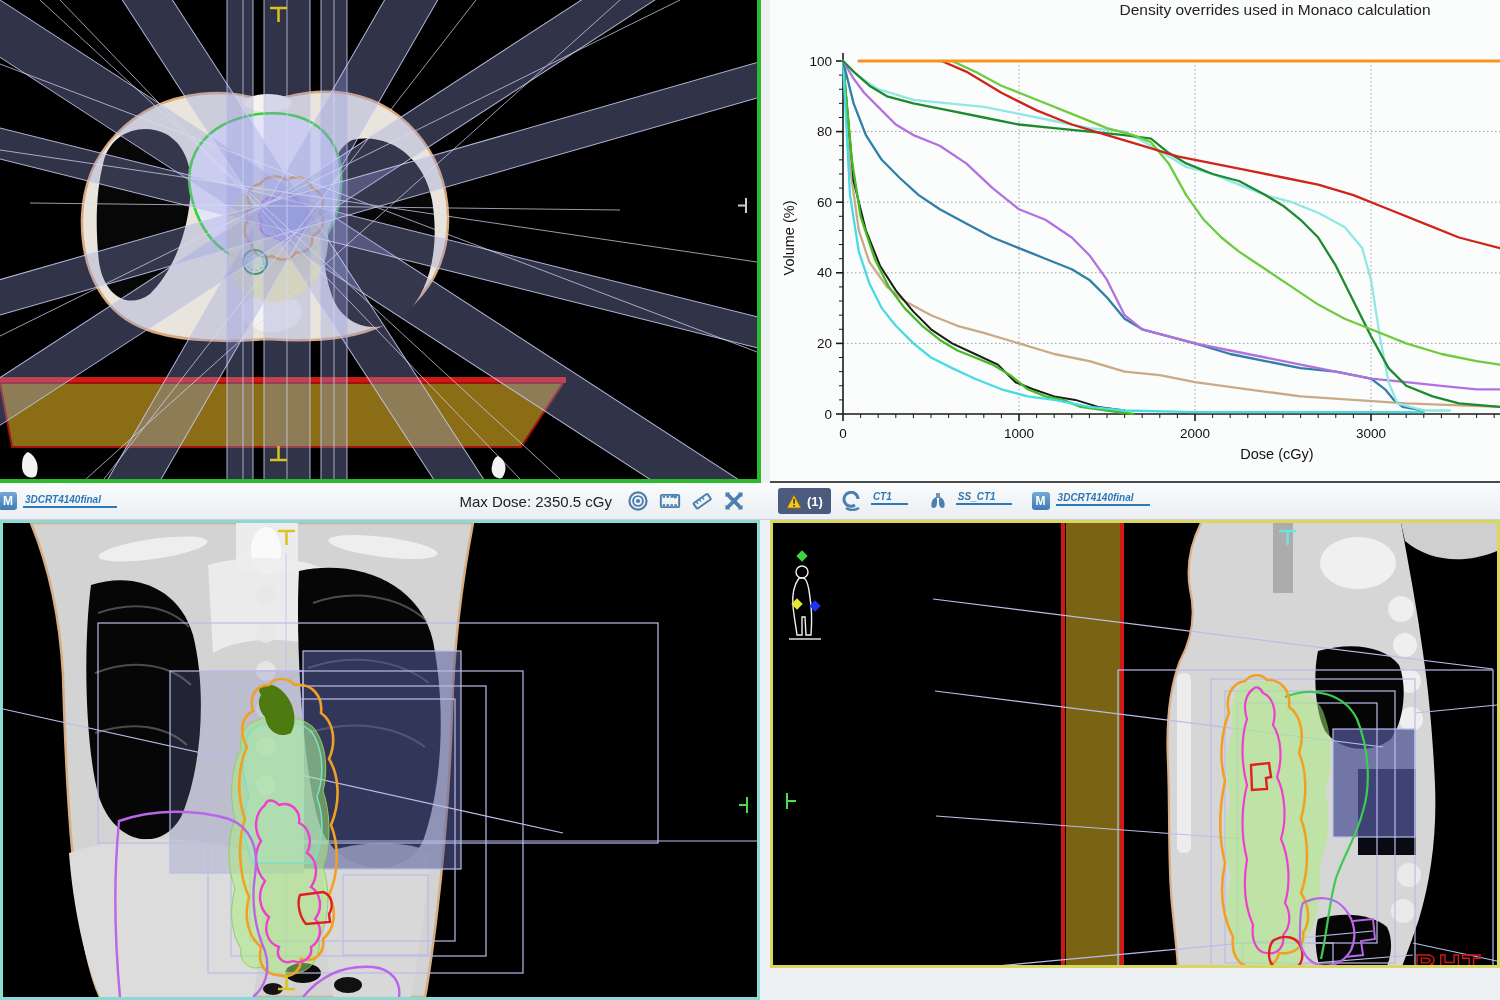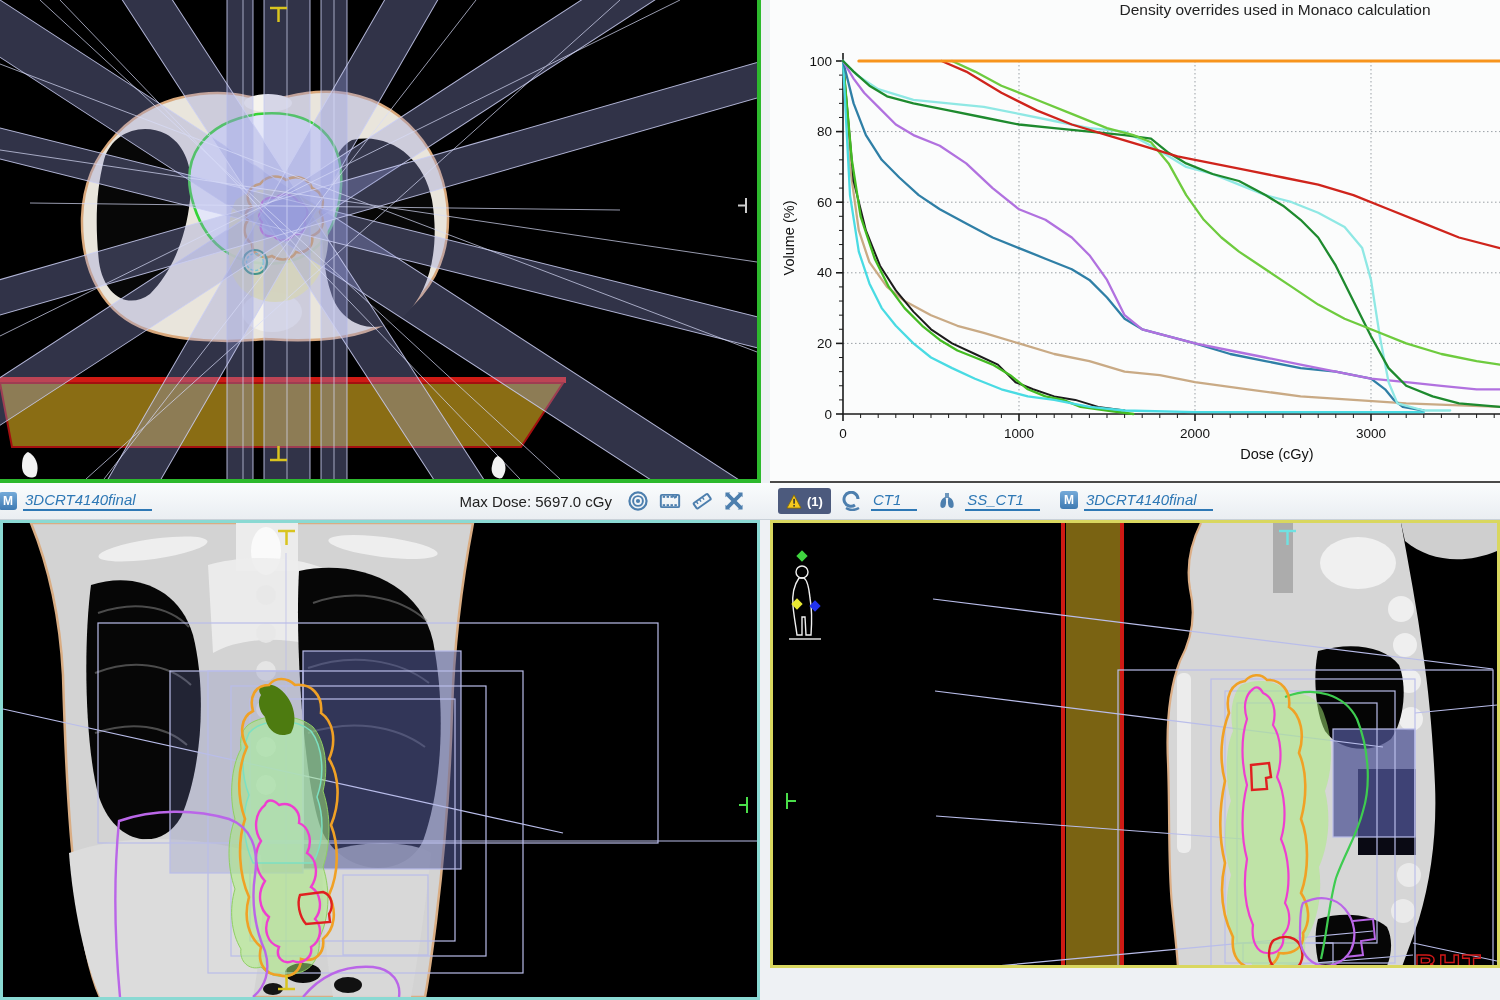--- a/index.html
+++ b/index.html
@@ -26,21 +26,21 @@
   #tb-left{left:0;width:758px;padding:0 8px;box-sizing:border-box;}
   #tb-right{left:772px;width:728px;padding:0 6px;box-sizing:border-box;}
   .mchip{
     display:inline-flex;align-items:center;justify-content:center;
     width:18px;height:18px;border-radius:3px;flex:0 0 auto;
     background:linear-gradient(#74aad9,#3f7ab2);
     color:#fff;font-weight:bold;font-size:12px;font-style:normal;
   }
   .mchip.half{margin-left:-9px;}
   .tb-link{
-    color:#2e78b5;font-size:15px;font-style:italic;font-weight:normal;
+    color:#2e78b5;font-size:10px;font-style:italic;font-weight:bold;
     border-bottom:2px solid #2e78b5;padding:0 16px 1px 2px;margin:0 6px 0 6px;
     cursor:pointer;white-space:nowrap;
   }
   .maxdose{color:#222;font-size:15px;margin-left:auto;margin-right:10px;white-space:nowrap;}
   .tbicon{width:22px;height:22px;margin:0 5px;flex:0 0 auto;cursor:pointer;}
   .warnchip{
     display:inline-flex;align-items:center;gap:5px;height:26px;padding:0 8px;
     background:#4c5a7d;border-radius:3px;color:#fff;font-size:13px;font-weight:bold;
     margin-right:10px;cursor:pointer;
   }
@@ -226,21 +226,21 @@
       <polyline points="182.1,61.0 205.0,71.6 231.4,85.7 266.6,99.8 301.8,113.9 337.0,128.1 363.4,135.1 381.0,142.2 398.6,163.4 416.2,195.1 433.8,219.8 451.4,237.5 469.0,251.6 495.4,269.3 521.8,286.9 548.2,304.6 574.6,318.7 601.0,329.3 636.2,343.4 671.4,354.0 706.6,361.1 730.0,364.6" fill="none" stroke="#6ecb3e" stroke-width="2.3" stroke-linejoin="round" stroke-linecap="round"></polyline>
       <polyline points="171.6,61.0 196.2,71.6 231.4,92.8 266.6,110.4 301.8,124.5 337.0,135.1 372.2,145.7 407.4,156.3 442.6,163.4 477.8,170.4 513.0,177.5 548.2,184.6 583.4,195.1 618.6,209.3 653.8,223.4 689.0,237.5 730.0,248.1" fill="none" stroke="#cf241c" stroke-width="2.3" stroke-linejoin="round" stroke-linecap="round"></polyline>
       <polyline points="88.8,61.0 730.0,61.0" fill="none" stroke="#f7941d" stroke-width="3" stroke-linejoin="round" stroke-linecap="round"></polyline>
     </svg>
 </div>
 
 <div id="toolbar">
   <div class="tb-seg" id="tb-left">
     <span class="mchip half">M</span>
     <span class="tb-link">3DCRT4140final</span>
-    <span class="maxdose">Max Dose: 5697.0 cGy</span>
+    <span class="maxdose">Max Dose: 2350.5 cGy</span>
     <svg class="tbicon" viewBox="0 0 18 18">
       <circle cx="9" cy="9" r="7" fill="none" stroke="#4d7fae" stroke-width="1.8"></circle>
       <circle cx="9" cy="9" r="4" fill="none" stroke="#4d7fae" stroke-width="1.6"></circle>
       <circle cx="9" cy="9" r="1.7" fill="#4d7fae"></circle>
     </svg>
     <svg class="tbicon" viewBox="0 0 18 18">
       <rect x="1.5" y="4" width="15" height="10" rx="1" fill="none" stroke="#4d7fae" stroke-width="1.6"></rect>
       <g fill="#4d7fae">
         <rect x="3" y="4.8" width="2" height="1.6"></rect>
           <rect x="6.2" y="4.8" width="2" height="1.6"></rect>

